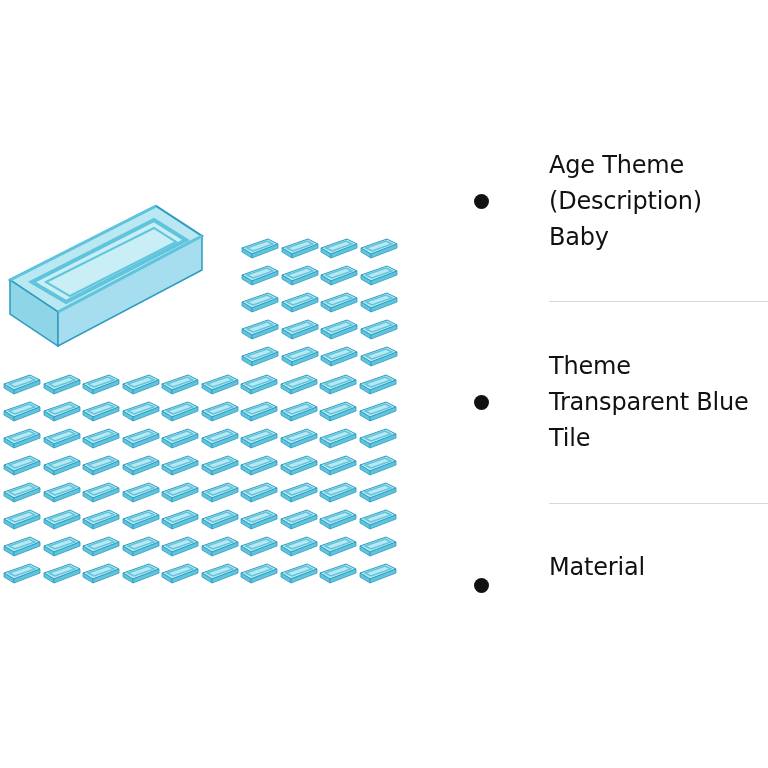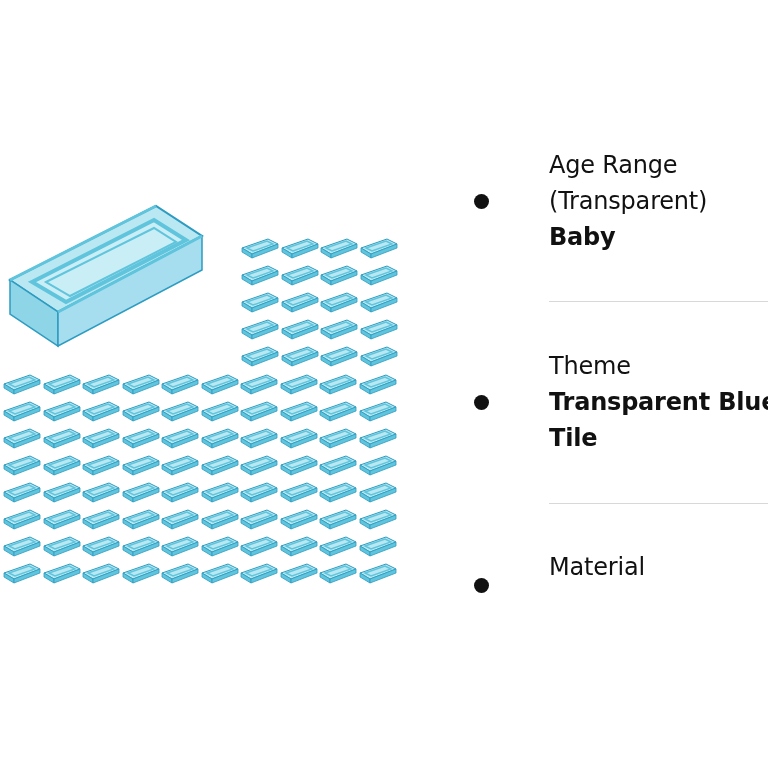--- a/index.html
+++ b/index.html
@@ -3,21 +3,21 @@
 <meta charset="utf-8">
 <style>
   html, body { margin:0; padding:0; background:#ffffff; }
   body { width:768px; height:768px; position:relative; overflow:hidden; font-family:"DejaVu Sans", sans-serif; color:#111; }
   .product-image { position:absolute; left:0; top:190px; width:420px; height:410px; }
   .tile-small { position:absolute; width:40px; height:24px; }
   .big-tile { position:absolute; left:6px; top:202px; width:200px; height:148px; }
   .bullet { position:absolute; left:14px; width:15px; height:15px; border-radius:50%; background:#111; }
   .spec-text { position:absolute; left:89px; font-size:24px; line-height:36px; white-space:nowrap; }
   .spec-label { font-weight:normal; color:#111; letter-spacing:-0.2px; }
-  .spec-value { font-weight:bold; color:#111; letter-spacing:-0.2px; }
+  .spec-value { font-weight:normal; color:#111; letter-spacing:-0.2px; }
   .divider { position:absolute; left:549px; width:219px; height:1px; background:#d8d8d8; }
 </style>
 </head>
 <body>
 
 <div class="product-image" id="tiles-root" style="left:0;top:0;width:420px;height:768px;">
     <div class="tile-small" style="left: 240px; top: 236px;"><svg width="40" height="24" viewBox="0 0 40 24">
       <polygon points="2,12 28,3 38,8 12,18" fill="#b9e8f2" stroke="#2d9cc0" stroke-width="1"></polygon>
       <polygon points="2,12 12,18 12,22 2,16" fill="#5fc4dc" stroke="#2d9cc0" stroke-width="0.8"></polygon>
       <polygon points="12,18 38,8 38,12 12,22" fill="#5fc4dc" stroke="#2d9cc0" stroke-width="0.8"></polygon>
@@ -626,22 +626,22 @@
     <line x1="4" y1="78" x2="150" y2="4" stroke="#5fc4dc" stroke-width="3"></line>
     <line x1="52" y1="110" x2="196" y2="34" stroke="#5fc4dc" stroke-width="3"></line>
   </svg></div>
   </div>
 
 <div>
 
   <div>
     <div class="bullet" style="left:474px;top:194px;position:absolute;"></div>
     <div class="spec-text" style="position:absolute;left:549px;top:147px;">
-      <div class="spec-label">Age Range</div>
-      <div class="spec-label">(Transparent)</div>
+      <div class="spec-label">Age Theme</div>
+      <div class="spec-label">(Description)</div>
       <div class="spec-value">Baby</div>
     </div>
   </div>
   <div class="divider" style="top:301px;"></div>
 
   <div>
     <div class="bullet" style="left:474px;top:395px;position:absolute;"></div>
     <div class="spec-text" style="position:absolute;left:549px;top:348px;">
       <div class="spec-label">Theme</div>
       <div class="spec-value">Transparent Blue</div>

